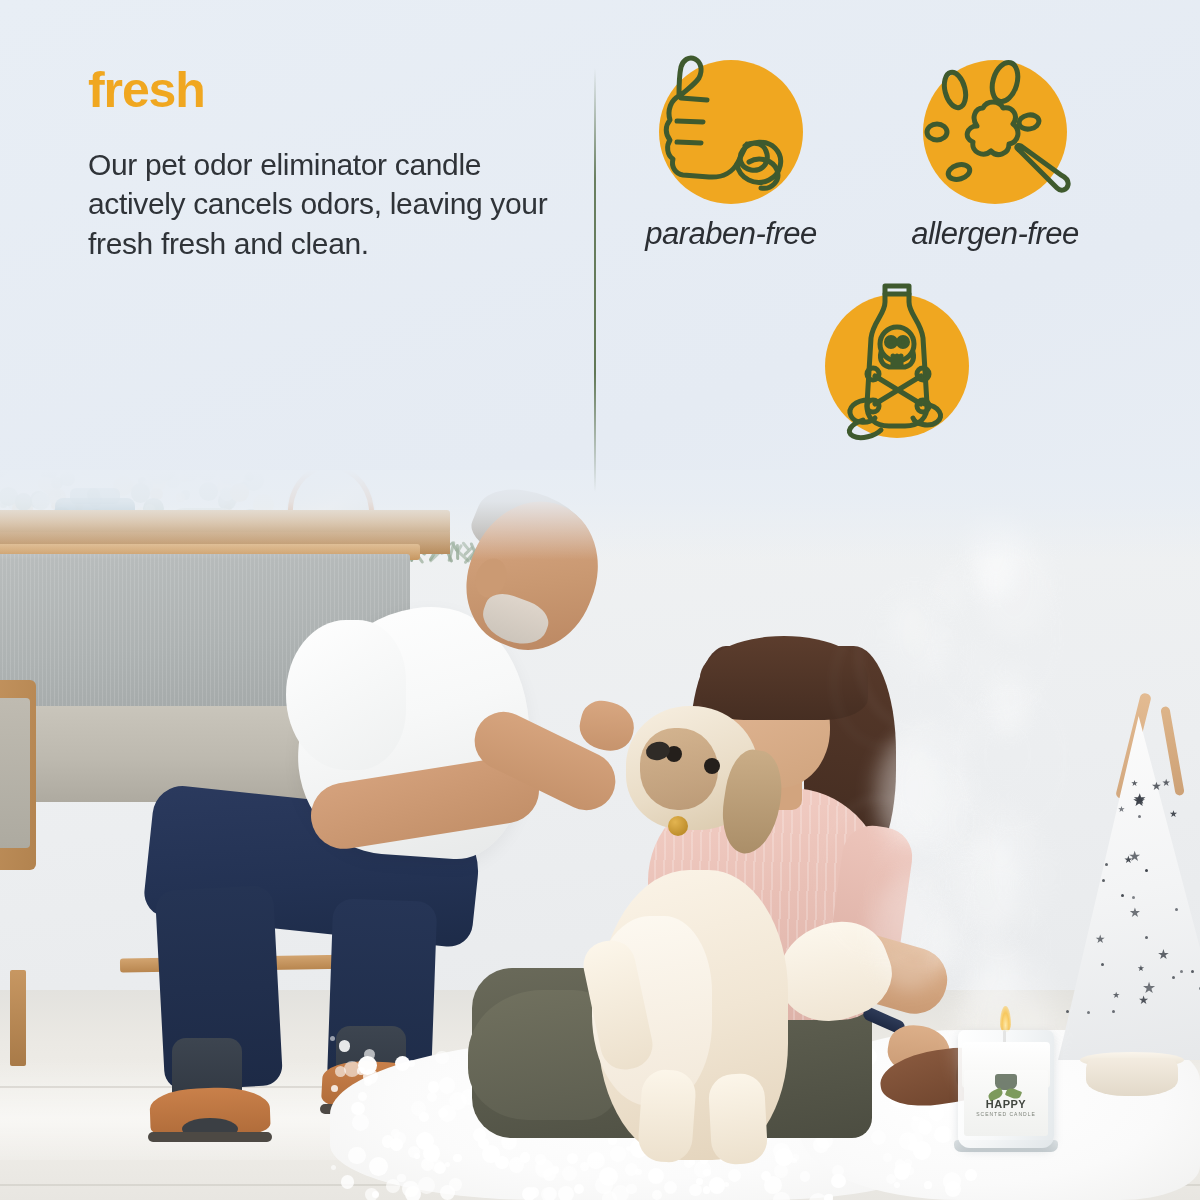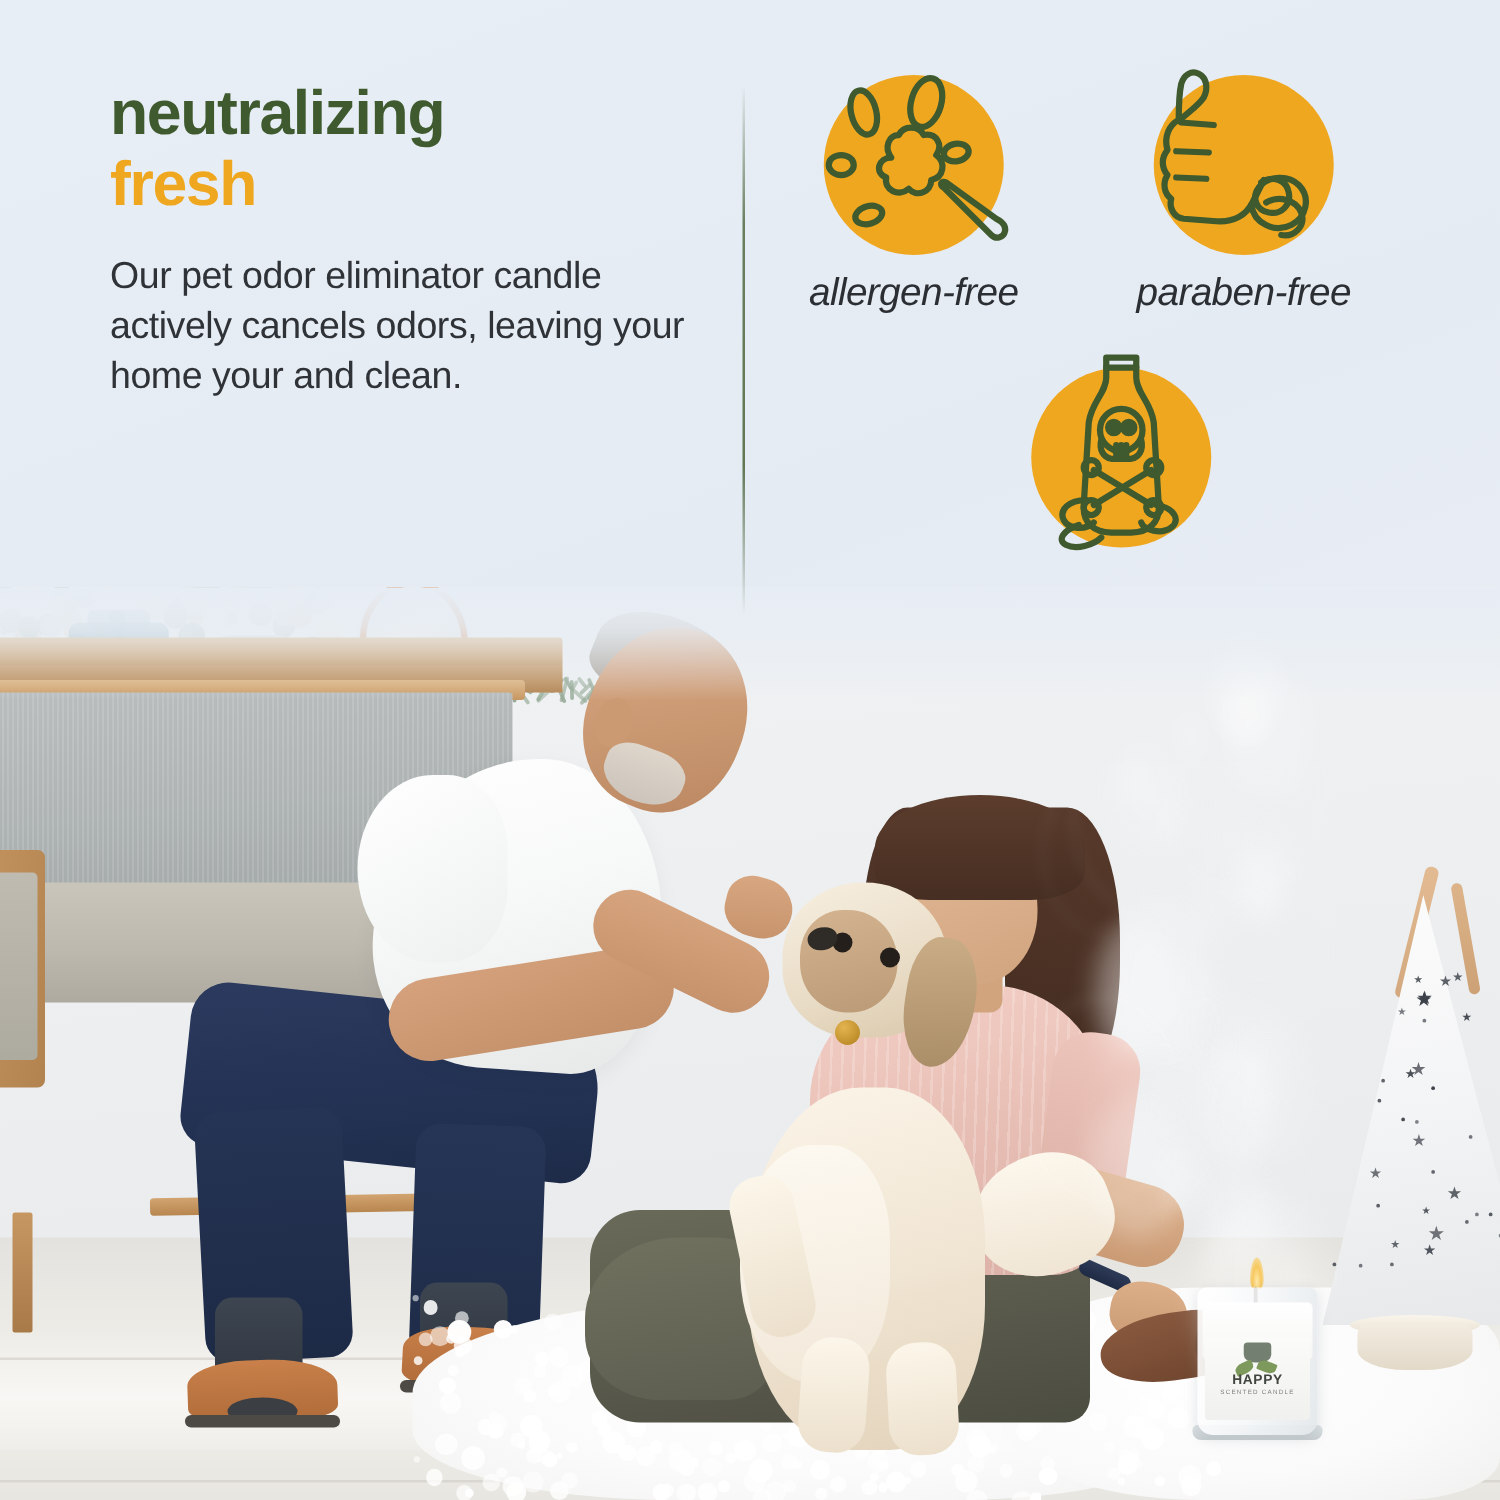--- a/index.html
+++ b/index.html
@@ -845,71 +845,70 @@
       <div class="c-leaf" style="left:988px;top:620px;transform:rotate(-24deg);"></div>
       <div class="c-leaf" style="left:1006px;top:619px;transform:rotate(22deg);"></div>
       <div class="c-name">HAPPY</div>
       <div class="c-sub">SCENTED CANDLE</div>
     </div>
     <div class="photo-fade"></div>
   </div>
 
   <div class="copy">
     <h1 class="headline">
-      <span class="hl2">neutralizing</span>
       <span class="hl3">fresh</span>
     </h1>
-    <p class="body-copy">Our pet odor eliminator candle actively cancels odors, leaving your home your and clean.</p>
+    <p class="body-copy">Our pet odor eliminator candle actively cancels odors, leaving your fresh fresh and clean.</p>
   </div>
 
   <div class="divider"></div>
 
   <div class="badges">
     <div class="badge-row">
+
+      <div class="badge">
+        <div class="badge-disc">
+          <svg class="ico" viewBox="0 0 188 188">
+            <g fill="none" stroke="#3F5A2E" stroke-width="5" stroke-linecap="round" stroke-linejoin="round">
+              <path d="M42 58 C34 62 30 72 33 82 C28 88 28 96 33 102 C29 108 30 117 36 121
+                       C34 128 38 136 46 137 L72 139 C86 140 96 134 101 124 L110 106"></path>
+              <path d="M44 57 C52 50 58 46 62 40 C66 32 64 24 58 21 C52 18 46 22 44 29
+                       C42 38 42 48 42 58"></path>
+              <path d="M44 60 L70 62"></path>
+              <path d="M40 83 L66 84"></path>
+              <path d="M40 104 L64 105"></path>
+              <path d="M108 108 C118 102 128 106 130 116 C132 126 124 134 114 132
+                       C104 130 100 120 106 112 C114 102 130 102 138 110
+                       C148 120 144 136 132 142 C118 149 102 140 100 126"></path>
+              <path d="M112 124 C122 118 136 122 140 132 C144 143 134 152 124 150"></path>
+            </g>
+          </svg>
+        </div>
+        <div class="badge-label">paraben-free</div>
+      </div>
 
       <div class="badge">
         <div class="badge-disc">
           <svg class="ico" viewBox="0 0 188 188">
             <g fill="none" stroke="#3F5A2E" stroke-width="5" stroke-linecap="round" stroke-linejoin="round">
               <path d="M76 88 C70 80 74 70 82 70 C86 62 98 62 102 70
                        C112 68 118 78 112 86 C120 92 118 104 108 106
                        C108 116 96 120 90 113 C82 120 70 114 72 104
                        C62 100 66 88 76 88 Z"></path>
               <ellipse cx="54" cy="52" rx="10" ry="18" transform="rotate(-14 54 52)"></ellipse>
               <ellipse cx="104" cy="44" rx="12" ry="20" transform="rotate(16 104 44)"></ellipse>
               <ellipse cx="36" cy="94" rx="10" ry="8"></ellipse>
               <ellipse cx="128" cy="84" rx="10" ry="7" transform="rotate(-10 128 84)"></ellipse>
               <ellipse cx="58" cy="134" rx="11" ry="7" transform="rotate(-16 58 134)"></ellipse>
               <path d="M118 112 L156 150 C160 154 166 152 167 147 C168 142 164 139 160 137
                        L120 108 C116 106 114 110 118 112 Z"></path>
             </g>
           </svg>
         </div>
         <div class="badge-label">allergen-free</div>
-      </div>
-
-      <div class="badge">
-        <div class="badge-disc">
-          <svg class="ico" viewBox="0 0 188 188">
-            <g fill="none" stroke="#3F5A2E" stroke-width="5" stroke-linecap="round" stroke-linejoin="round">
-              <path d="M42 58 C34 62 30 72 33 82 C28 88 28 96 33 102 C29 108 30 117 36 121
-                       C34 128 38 136 46 137 L72 139 C86 140 96 134 101 124 L110 106"></path>
-              <path d="M44 57 C52 50 58 46 62 40 C66 32 64 24 58 21 C52 18 46 22 44 29
-                       C42 38 42 48 42 58"></path>
-              <path d="M44 60 L70 62"></path>
-              <path d="M40 83 L66 84"></path>
-              <path d="M40 104 L64 105"></path>
-              <path d="M108 108 C118 102 128 106 130 116 C132 126 124 134 114 132
-                       C104 130 100 120 106 112 C114 102 130 102 138 110
-                       C148 120 144 136 132 142 C118 149 102 140 100 126"></path>
-              <path d="M112 124 C122 118 136 122 140 132 C144 143 134 152 124 150"></path>
-            </g>
-          </svg>
-        </div>
-        <div class="badge-label">paraben-free</div>
       </div>
 
     </div>
 
     <div class="row2">
       <div class="badge">
         <div class="badge-disc">
           <svg class="ico" viewBox="0 0 188 188">
             <g fill="none" stroke="#3F5A2E" stroke-width="5" stroke-linecap="round" stroke-linejoin="round">
               <path d="M82 14 L106 14 L106 30 C106 42 118 50 120 66 L124 132

